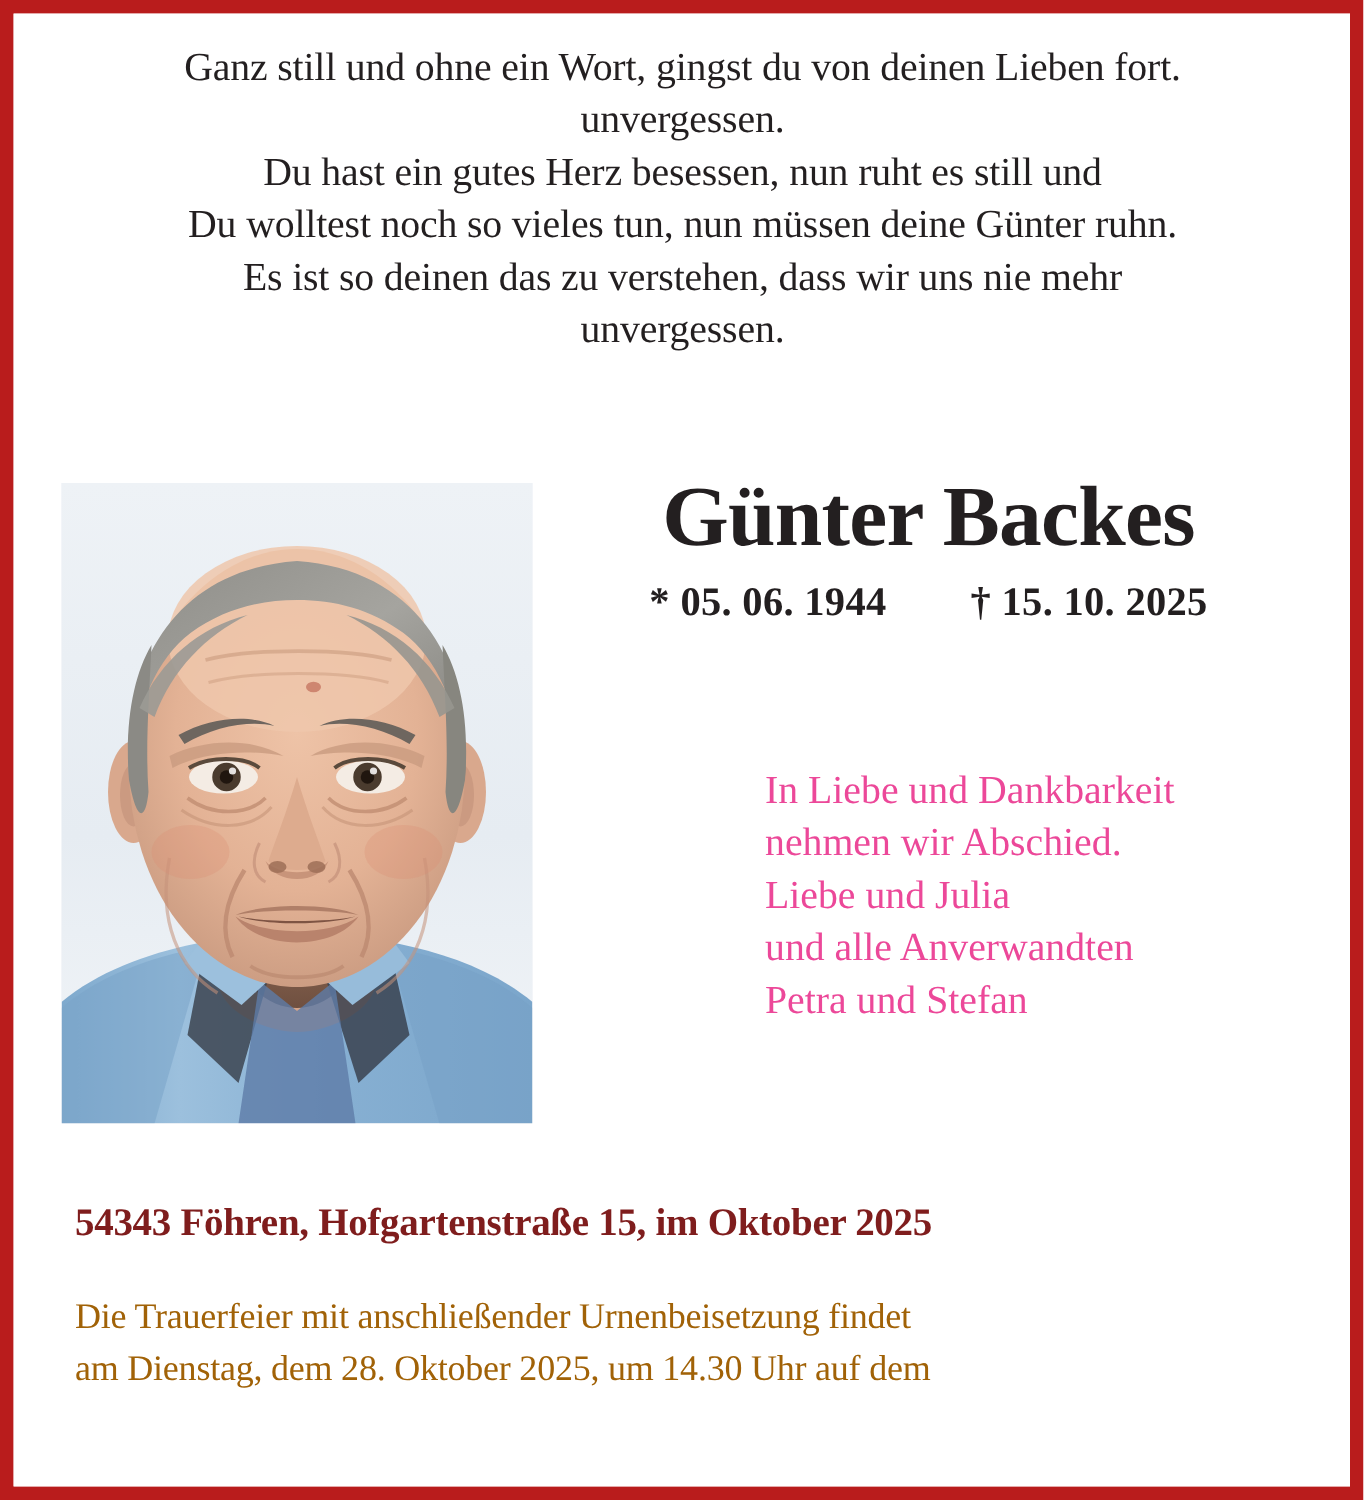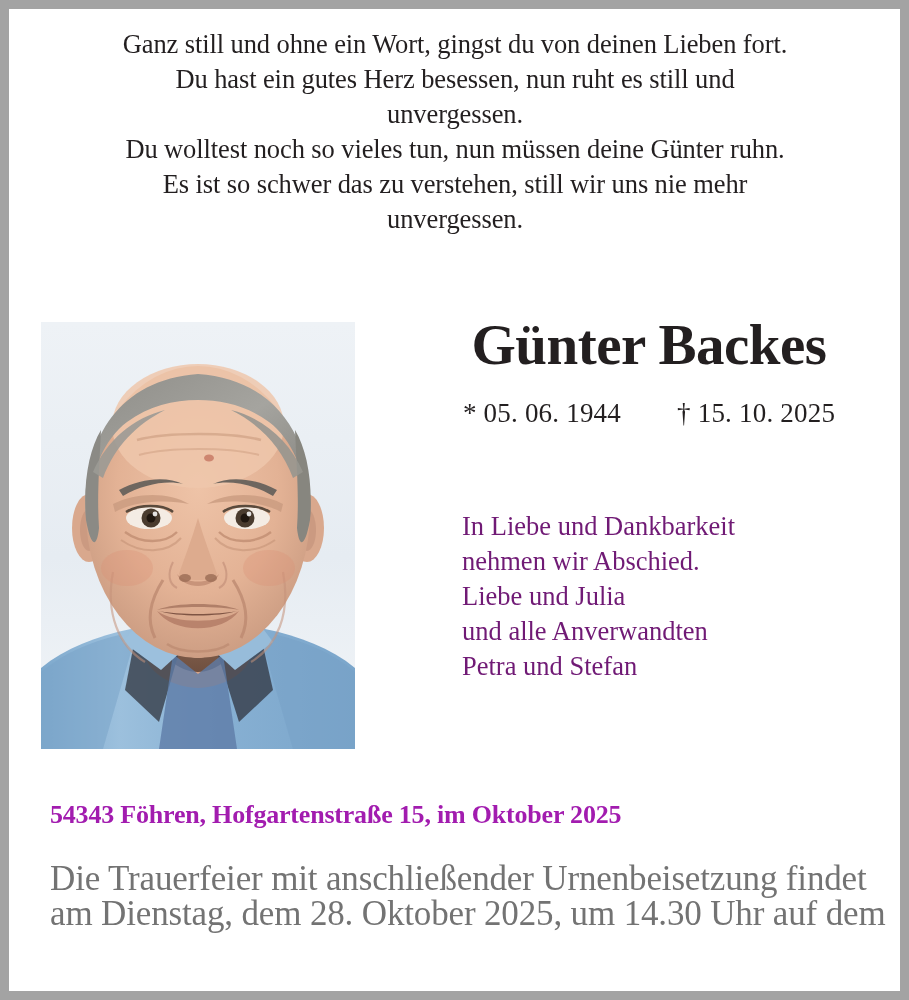--- a/index.html
+++ b/index.html
@@ -11,21 +11,21 @@
     font-family: "Liberation Serif", "DejaVu Serif", serif;
     color: #231f20;
   }
 
   .notice {
     position: relative;
     width: 909px;
     height: 1000px;
     box-sizing: border-box;
     background: #ffffff;
-    border: 9px solid #a3a3a3;
+    border: 9px solid #b91c1c;
     overflow: hidden;
   }
 
   .inner {
     position: relative;
     width: 100%;
     height: 100%;
     box-sizing: border-box;
     background: #ffffff;
   }
@@ -55,100 +55,100 @@
     width: 314px;
     height: 427px;
     background: #e9eef3;
     overflow: hidden;
   }
   .photo svg { display: block; width: 100%; height: 100%; }
 
   
   .name-block {
     position: absolute;
-    left: 386px;
+    left: 356px;
     top: 305px;
     width: 508px;
     text-align: center;
   }
   .deceased-name {
     font-size: 57px;
     font-weight: bold;
     line-height: 62px;
     letter-spacing: -0.5px;
     color: #231f20;
     white-space: nowrap;
   }
   .dates {
-    margin-top: 22px;
+    margin-top: 10px;
     font-size: 27px;
-    font-weight: normal;
+    font-weight: bold;
     letter-spacing: 0.2px;
     color: #231f20;
     display: flex;
     justify-content: center;
     gap: 56px;
     white-space: nowrap;
   }
   .date-item { display: inline-block; }
   .sym { margin-right: 7px; }
 
   
   .mourning {
     position: absolute;
-    left: 453px;
+    left: 501px;
     top: 500px;
     width: 400px;
     font-size: 26.5px;
     line-height: 35px;
-    color: #701a75;
+    color: #ec4899;
   }
   .mourning .para { display: block; }
   .mourning .gap { height: 22px; }
   .mourning .ln { display: block; white-space: nowrap; }
 
   
   .address {
     position: absolute;
     left: 41px;
     top: 789px;
     width: 820px;
     font-size: 26px;
     font-weight: bold;
     line-height: 34px;
     letter-spacing: -0.2px;
-    color: #a21caf;
+    color: #7f1d1d;
     white-space: nowrap;
   }
 
   
   .funeral {
     position: absolute;
     left: 41px;
     top: 852px;
     width: 830px;
-    font-size: 35px;
+    font-size: 24px;
     line-height: 35px;
     letter-spacing: -0.15px;
-    color: #737373;
+    color: #a16207;
   }
   .funeral .ln { display: block; white-space: nowrap; }
 </style>
 </head>
 <body>
 
 <div class="notice">
   <div class="inner">
 
     <div class="poem">
       <span class="line">Ganz still und ohne ein Wort, gingst du von deinen Lieben fort.</span>
+      <span class="line">unvergessen.</span>
       <span class="line">Du hast ein gutes Herz besessen, nun ruht es still und</span>
-      <span class="line">unvergessen.</span>
       <span class="line">Du wolltest noch so vieles tun, nun müssen deine Günter ruhn.</span>
-      <span class="line">Es ist so schwer das zu verstehen, still wir uns nie mehr</span>
+      <span class="line">Es ist so deinen das zu verstehen, dass wir uns nie mehr</span>
       <span class="line">unvergessen.</span>
     </div>
 
     <div class="photo">
       <svg viewBox="0 0 314 427" preserveAspectRatio="none">
         <defs>
           <linearGradient id="bgGrad" x1="0" y1="0" x2="0" y2="1">
             <stop offset="0%" stop-color="#eef2f6"></stop>
             <stop offset="55%" stop-color="#e6ecf2"></stop>
             <stop offset="100%" stop-color="#f2f5f8"></stop>

